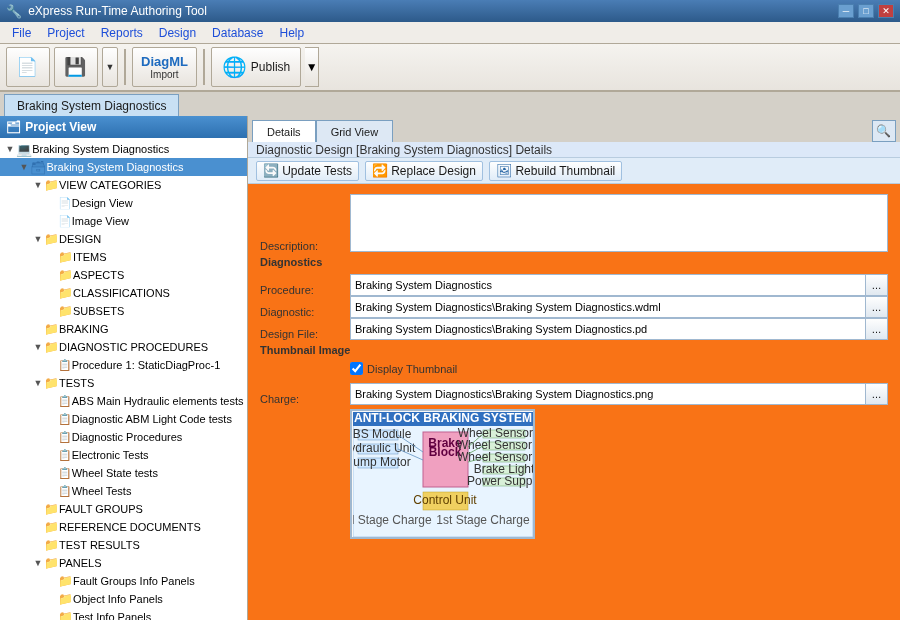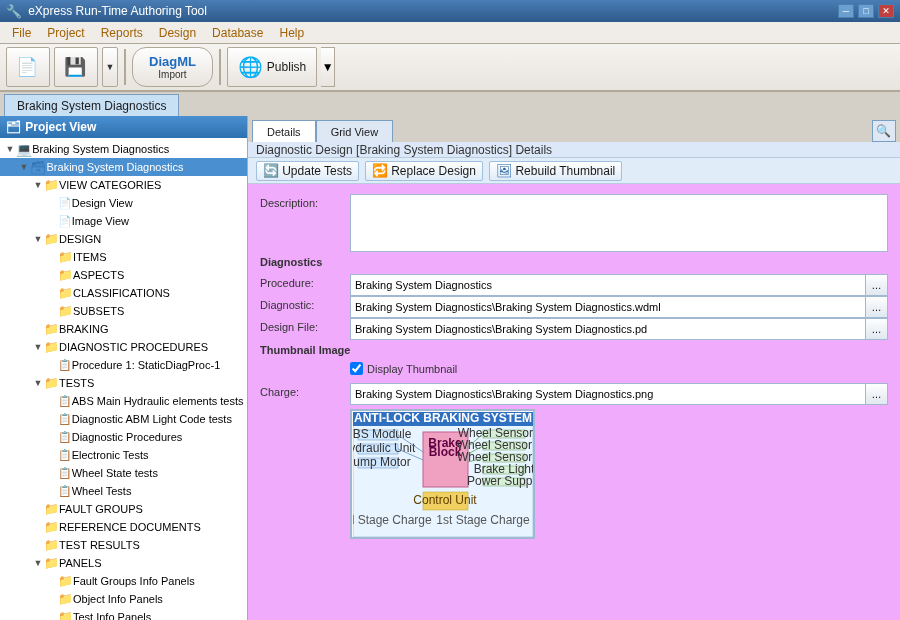--- a/index.html
+++ b/index.html
@@ -5,28 +5,28 @@
     * { box-sizing: border-box; margin: 0; padding: 0; font-family: 'Segoe UI', Tahoma, Arial, sans-serif; font-size: 12px; }
     body { background: #d4d0c8; width: 900px; height: 620px; overflow: hidden; }
 
     
     .title-bar { background: linear-gradient(to bottom, #4a7db5, #2d5a8a); color: white; height: 22px; display: flex; align-items: center; padding: 0 6px; font-size: 11px; }
     .title-bar-icons { margin-left: auto; display: flex; gap: 4px; }
     .title-bar-btn { width: 16px; height: 14px; background: #6a9fd0; border: 1px solid #4a7fb0; display: flex; align-items: center; justify-content: center; cursor: pointer; font-size: 9px; color: white; }
 
     
     .menu-bar { background: #f0ede8; height: 22px; display: flex; align-items: center; border-bottom: 1px solid #b0a898; padding: 0 4px; }
-    .menu-item { padding: 2px 8px; cursor: pointer; font-size: 12px; color: #a16207; }
+    .menu-item { padding: 2px 8px; cursor: pointer; font-size: 12px; color: #1d4ed8; }
 
     
     .toolbar { background: linear-gradient(to bottom, #f5f3ef, #e8e4de); height: 48px; display: flex; align-items: center; padding: 4px 6px; border-bottom: 2px solid #b0a898; gap: 4px; }
     .toolbar-btn { display: flex; flex-direction: column; align-items: center; justify-content: center; width: 44px; height: 40px; background: linear-gradient(to bottom, #fefefe, #e8e4de); border: 1px solid #b0a898; cursor: pointer; border-radius: 2px; font-size: 9px; color: #333; }
     .toolbar-separator { width: 2px; height: 36px; background: #b0a898; margin: 0 2px; }
 
-    .diagml-btn { display: flex; flex-direction: column; align-items: center; justify-content: center; height: 40px; padding: 2px 16px; background: linear-gradient(to bottom, #fefefe, #e8e4de); border: 1px solid #b0a898; cursor: pointer; border-radius: 14px; }
+    .diagml-btn { display: flex; flex-direction: column; align-items: center; justify-content: center; height: 40px; padding: 2px 8px; background: linear-gradient(to bottom, #fefefe, #e8e4de); border: 1px solid #b0a898; cursor: pointer; border-radius: 2px; }
     .diagml-label { color: #1e6bbf; font-weight: bold; font-size: 13px; }
     .diagml-sub { font-size: 10px; color: #333; }
 
     .publish-btn { display: flex; flex-direction: row; align-items: center; justify-content: center; height: 40px; padding: 2px 10px; background: linear-gradient(to bottom, #fefefe, #e8e4de); border: 1px solid #b0a898; cursor: pointer; border-radius: 2px; gap: 4px; font-size: 13px; font-weight: 500; color: #1a1a1a; }
     .publish-dropdown { width: 14px; height: 40px; background: linear-gradient(to bottom, #fefefe, #e8e4de); border: 1px solid #b0a898; border-left: none; cursor: pointer; display: flex; align-items: center; justify-content: center; }
 
     
     .doc-tab-bar { background: #d4d0c8; height: 24px; display: flex; align-items: flex-end; padding: 0 4px; }
     .doc-tab { background: #c8e0f4; border: 1px solid #7a9fc0; border-bottom: none; height: 22px; padding: 0 12px; display: flex; align-items: center; font-size: 12px; font-weight: 500; color: #1a1a1a; cursor: pointer; }
 
@@ -39,21 +39,21 @@
 
     .tree { flex: 1; overflow-y: auto; overflow-x: hidden; padding: 2px 0; }
     .tree-item { display: flex; align-items: center; height: 18px; padding-left: 4px; cursor: pointer; white-space: nowrap; }
     .tree-item.selected { background: #4a90d0; color: white; }
     .tree-item .indent { display: inline-block; }
     .tree-toggle { width: 12px; height: 12px; display: inline-flex; align-items: center; justify-content: center; font-size: 9px; color: #555; cursor: pointer; flex-shrink: 0; }
     .tree-label { font-size: 11px; }
     .tree-label.bold { font-weight: normal; }
 
     
-    .content-panel { flex: 1; display: flex; flex-direction: column; background: #f0abfc; overflow: hidden; }
+    .content-panel { flex: 1; display: flex; flex-direction: column; background: #f97316; overflow: hidden; }
 
     
     .content-tab-bar { background: #d4d0c8; height: 26px; display: flex; align-items: flex-end; padding: 0 4px; justify-content: space-between; }
     .content-tabs { display: flex; align-items: flex-end; }
     .content-tab { background: #c8e0f4; border: 1px solid #7a9fc0; border-bottom: none; height: 22px; padding: 0 14px; display: flex; align-items: center; font-size: 11px; cursor: pointer; color: #1a1a1a; }
     .content-tab.active { background: white; font-weight: 500; }
     .content-tab:not(.active) { background: #dde8f4; }
 
     .search-icon-btn { width: 24px; height: 22px; background: #dde8f4; border: 1px solid #7a9fc0; display: flex; align-items: center; justify-content: center; cursor: pointer; margin-bottom: 0; }
 
@@ -64,21 +64,21 @@
     .sub-tab-bar { background: #e8eff8; height: 24px; display: flex; align-items: center; padding: 0 8px; border-bottom: 1px solid #b8ccdf; gap: 4px; }
     .sub-tab { padding: 2px 10px; font-size: 11px; cursor: pointer; color: #1a1a1a; border: 1px solid transparent; border-radius: 2px; }
     .sub-tab.active { background: white; border-color: #b8ccdf; border-bottom-color: white; }
 
     
     .action-bar { background: #e0ecf8; height: 26px; display: flex; align-items: center; padding: 0 8px; border-bottom: 1px solid #b8ccdf; gap: 6px; }
     .action-btn { display: flex; align-items: center; gap: 3px; padding: 2px 6px; background: linear-gradient(to bottom, #fefefe, #e0ecf8); border: 1px solid #a0c0e0; cursor: pointer; border-radius: 2px; font-size: 11px; color: #1a1a1a; height: 20px; }
 
     
     .form-content { padding: 10px 12px; overflow-y: auto; flex: 1; }
-    .form-row { display: flex; align-items: flex-start; }
+    .form-row { display: flex; align-items: flex-end; }
     .form-label { width: 90px; font-size: 11px; color: #333; padding-top: 3px; flex-shrink: 0; }
     .form-input { flex: 1; height: 22px; border: 1px solid #a0b8d0; background: white; font-size: 11px; padding: 2px 4px; }
     .form-input-multi { flex: 1; height: 58px; border: 1px solid #a0b8d0; background: white; font-size: 11px; padding: 2px 4px; resize: none; }
     .form-input-with-btn { display: flex; flex: 1; }
     .form-input-with-btn input { flex: 1; height: 22px; border: 1px solid #a0b8d0; background: white; font-size: 11px; padding: 2px 4px; }
     .form-browse-btn { width: 22px; height: 22px; background: linear-gradient(to bottom, #fefefe, #e0e8f0); border: 1px solid #a0b8d0; border-left: none; cursor: pointer; display: flex; align-items: center; justify-content: center; font-size: 10px; }
 
     .section-title { font-size: 11px; font-weight: bold; color: #333; margin-bottom: 6px; margin-top: 4px; }
 
     .checkbox-row { display: flex; align-items: center; gap: 4px; margin-bottom: 8px; margin-left: 90px; }

